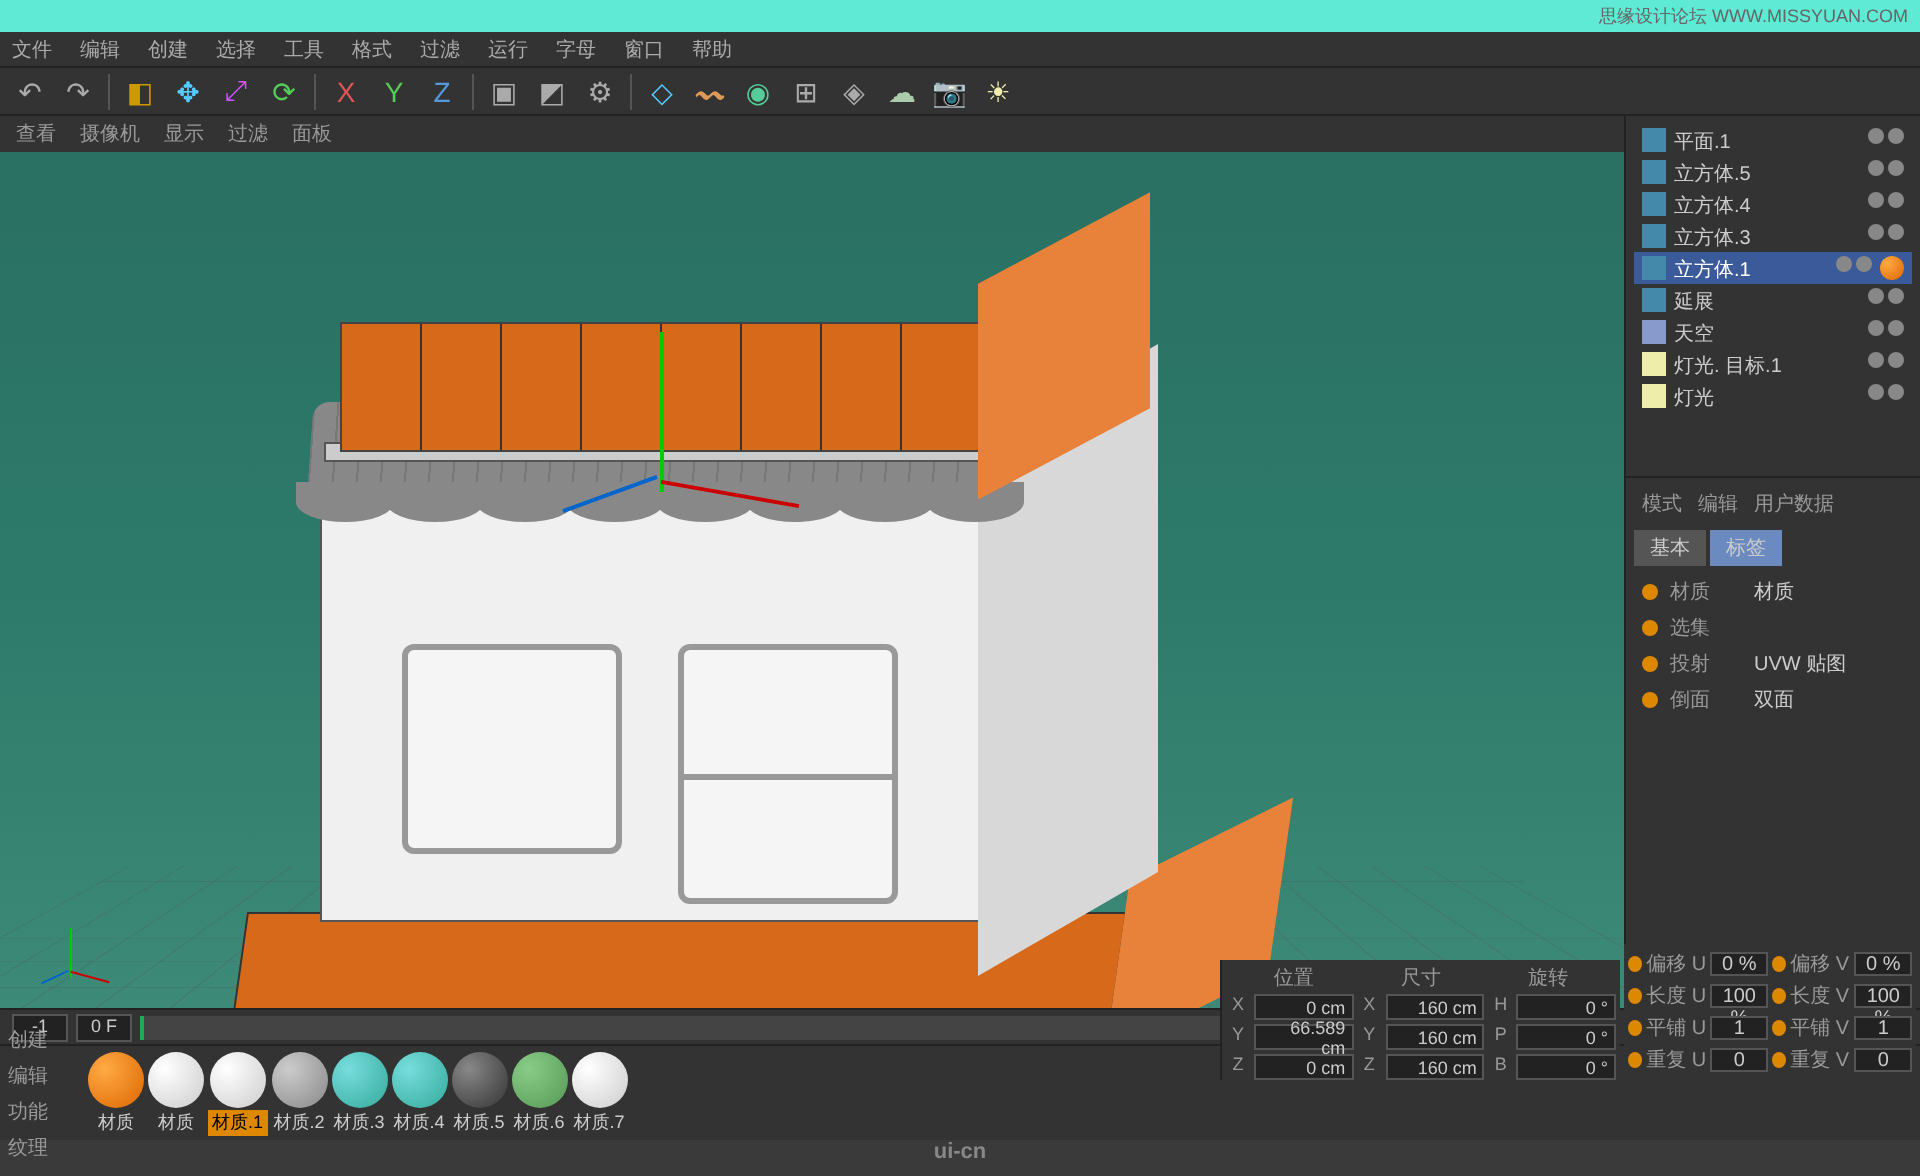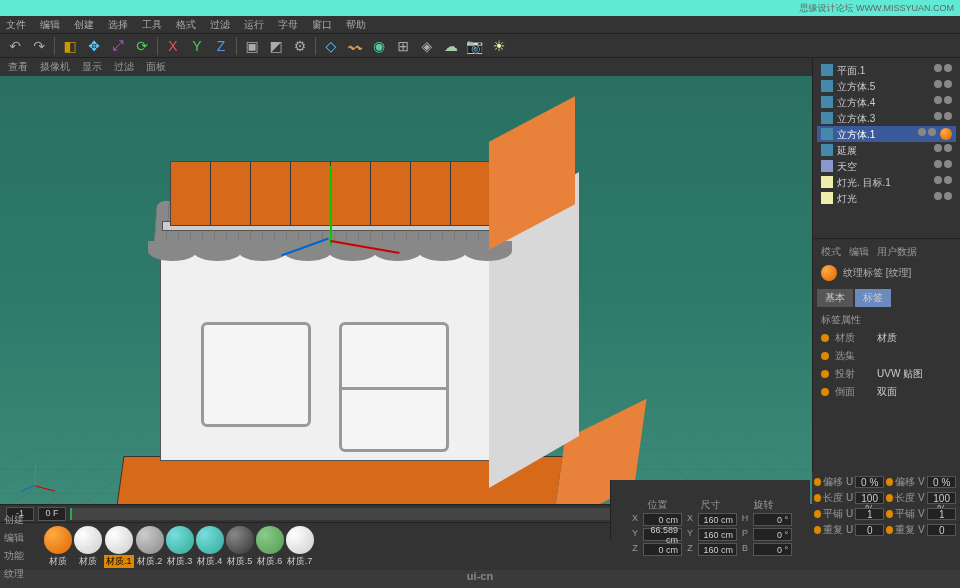--- a/index.html
+++ b/index.html
@@ -65,21 +65,21 @@
 .attr-label{width:36px;color:#999}
 .attr-val{flex:1;color:#ccc}
 .attr-check{width:10px;height:10px;border:1px solid #777}
 .attr-check.on::after{content:"✓";color:#ccc;font-size:8px;position:relative;top:-2px}
 .timeline{height:18px;background:#333;display:flex;align-items:center;padding:0 6px;gap:4px;border-top:1px solid #222}
 .tl-input{width:28px;height:14px;background:#222;border:1px solid #555;color:#ccc;text-align:center;font-size:9px}
 .tl-track{flex:1;height:12px;background:linear-gradient(90deg,#2a5 0,#2a5 2px,#444 2px);position:relative}
 .transport{display:flex;gap:0}
 .tctl{width:18px;height:16px;color:#999;display:flex;align-items:center;justify-content:center;cursor:pointer;font-size:11px}
 .tctl.g{color:#5c5}
-.coord-panel{position:absolute;right:150px;bottom:48px;width:200px;height:60px;background:#333;padding:18px;border-left:1px solid #222}
+.coord-panel{position:absolute;right:150px;bottom:48px;width:200px;height:60px;background:#333;padding:2px;border-left:1px solid #222}
 .coord-head{display:flex;color:#999;font-size:9px;padding:0 2px}
 .coord-head span{flex:1;text-align:center}
 .coord-row{display:flex;gap:2px;padding:1px 0}
 .coord-lbl{width:12px;color:#999;font-size:9px;text-align:center}
 .coord-val{flex:1;height:13px;background:#222;border:1px solid #555;color:#ccc;font-size:9px;text-align:right;padding:0 3px;display:flex;align-items:center;justify-content:flex-end}
 .attr-coord{position:absolute;right:2px;bottom:48px;width:146px;background:#333;padding:2px;font-size:9px}
 .ac-row{display:flex;align-items:center;gap:2px;padding:1px 0}
 .ac-lbl{width:34px;color:#999}
 .ac-val{width:32px;height:12px;background:#222;border:1px solid #555;color:#ccc;text-align:center}
 .material-bar{height:48px;background:#333;display:flex;align-items:center;border-top:1px solid #222}
@@ -267,29 +267,24 @@
             <span class="dot g"></span>
           </span>
         </div>
       </div>
     <div class="attr-panel">
       <div class="attr-head" id="attr-head">
           <span>模式</span>
           <span>编辑</span>
           <span>用户数据</span>
         </div>
-      <div class="attr-title">
-        <span class="attr-ball"></span>
-        <span>纹理标签 [纹理]</span>
-      </div>
       <div class="attr-tabs" id="attr-tabs">
           <span class="attr-tab">基本</span>
           <span class="attr-tab active">标签</span>
         </div>
-      <div class="attr-section">标签属性</div>
       <div id="attr-rows">
           <div class="attr-row">
             <span class="dot o"></span>
             <span class="attr-label">材质</span>
             <span class="attr-val">材质</span>
           </div>
           <div class="attr-row">
             <span class="dot o"></span>
             <span class="attr-label">选集</span>
             <span class="attr-val"></span>

